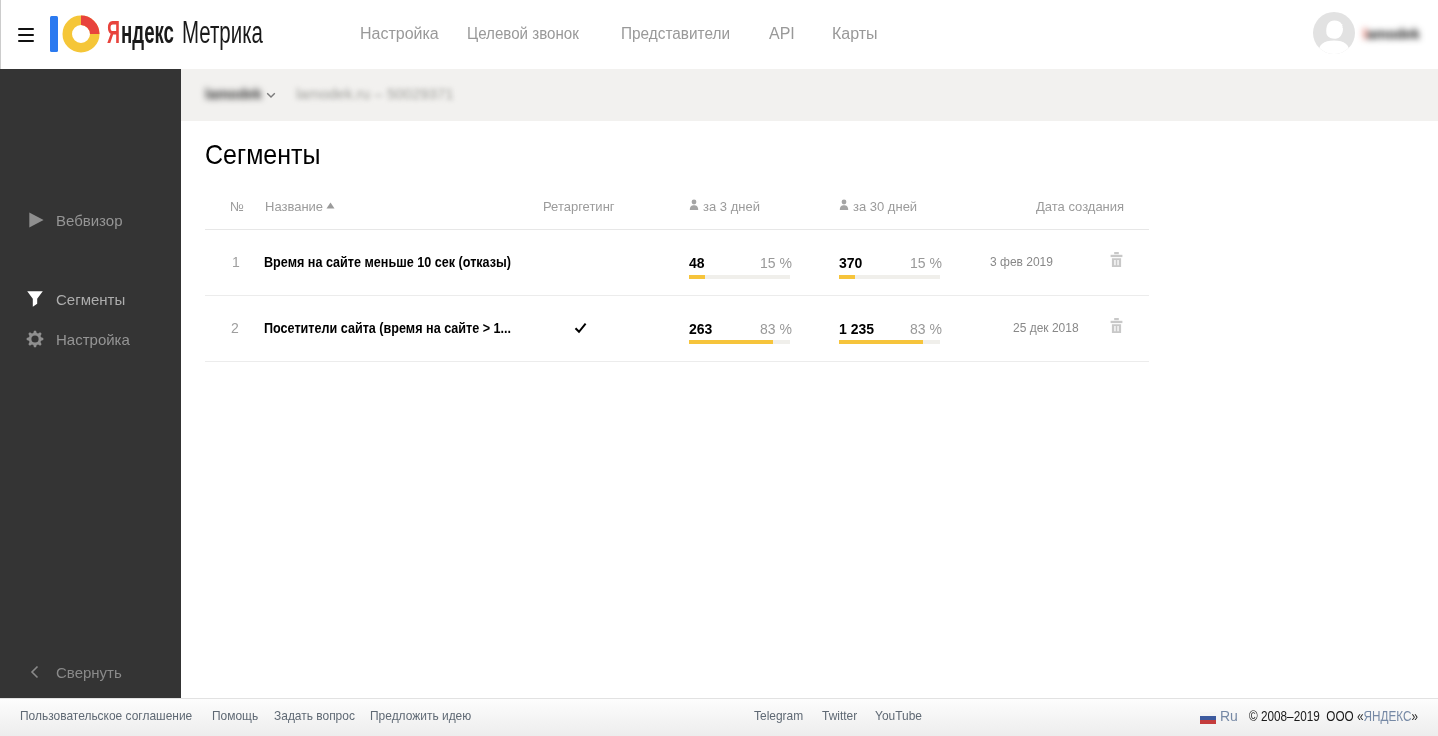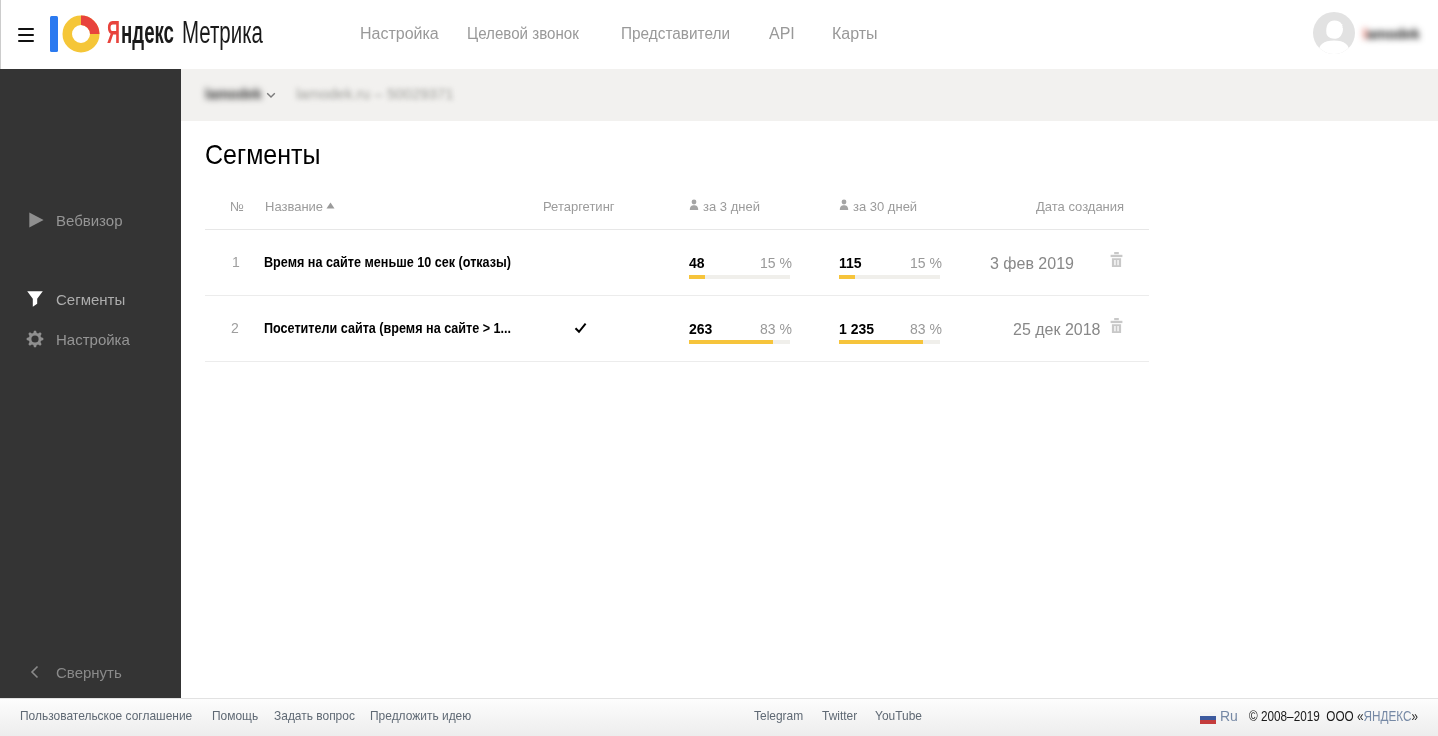--- a/index.html
+++ b/index.html
@@ -30,21 +30,21 @@
 #crumbBold { position:absolute; left:24px; top:17px; font-size:14px; font-weight:bold; color:#333; }
 #crumbLight { position:absolute; left:115px; top:16px; font-size:15px; color:#9c9c98; filter:blur(2.5px) !important; }
 
 #h1 { position:absolute; left:205px; top:140.5px; font-size:28px; line-height:28px; color:#000; transform:scaleX(0.894); transform-origin:0 0; }
 .th { position:absolute; top:199px; font-size:13px; color:#9b9b9b; white-space:nowrap; }
 .line { position:absolute; left:205px; width:944px; height:1px; background:#e7e7e7; }
 .num { position:absolute; font-size:14px; color:#9e9e9e; }
 .ttl { position:absolute; left:264px; font-size:14px; font-weight:bold; color:#000; white-space:nowrap; transform:scaleX(0.9); transform-origin:0 50%; }
 .val { position:absolute; font-size:14px; font-weight:bold; color:#000; }
 .pct { position:absolute; font-size:14px; color:#999; }
-.date { position:absolute; left:990px; font-size:16px; color:#888; }
+.date { position:absolute; left:990px; font-size:12px; color:#888; }
 .track { position:absolute; width:101px; height:3.5px; background:#f0efeb; }
 .fill { height:3.5px; background:#f6c43b; }
 .trash { position:absolute; left:1110px; }
 
 #footer { position:absolute; left:0; top:698px; width:1438px; height:38px;
   background:linear-gradient(#fdfdfd,#ededed); border-top:1px solid #e2e2e2; }
 .flink { position:absolute; top:9px; font-size:13px; color:#5f6974; white-space:nowrap; transform:scaleX(0.92); transform-origin:0 0; }
 #copy { position:absolute; top:9px; left:1249px; font-size:14px; color:#1a1a1a; white-space:nowrap; transform:scaleX(0.84); transform-origin:0 0; }
 #copy .y { color:#7689a5; }
 #flag { position:absolute; left:1200px; width:16px; height:12px; }
@@ -143,21 +143,21 @@
 <div class="line" style="top:295px;background:#ececec;"></div>
 <div class="line" style="top:361px;background:#ececec;"></div>
 
 <span class="num" style="left:232px;top:254px;">1</span>
 <span class="ttl" style="top:254px;">Время на сайте меньше 10 сек (отказы)</span>
 <span class="val" style="left:689px;top:255px;">48</span>
 <span class="pct" style="left:760px;top:255px;">15 %</span>
 <div class="track" style="left:689px;top:275px;">
     <div class="fill" style="width:16px;"></div>
   </div>
-<span class="val" style="left:839px;top:255px;">115</span>
+<span class="val" style="left:839px;top:255px;">370</span>
 <span class="pct" style="left:910px;top:255px;">15 %</span>
 <div class="track" style="left:839px;top:275px;">
     <div class="fill" style="width:16px;"></div>
   </div>
 <span class="date" style="top:255px;">3 фев 2019</span>
 <svg class="trash" style="top:252px;" width="13" height="15" viewBox="0 0 13 15">
   <rect x="4.2" y="0" width="4.6" height="2.2" fill="#c8c8c8"></rect>
   <rect x="0.6" y="2.8" width="11.8" height="2.3" fill="#c8c8c8"></rect>
   <path d="M1.9 6.2 L11.1 6.2 L11.1 15 L1.9 15 Z M4.3 7.9 L4.3 13.3 L5.6 13.3 L5.6 7.9 Z M7.4 7.9 L7.4 13.3 L8.7 13.3 L8.7 7.9 Z" fill="#c8c8c8" fill-rule="evenodd"></path>
 </svg>

